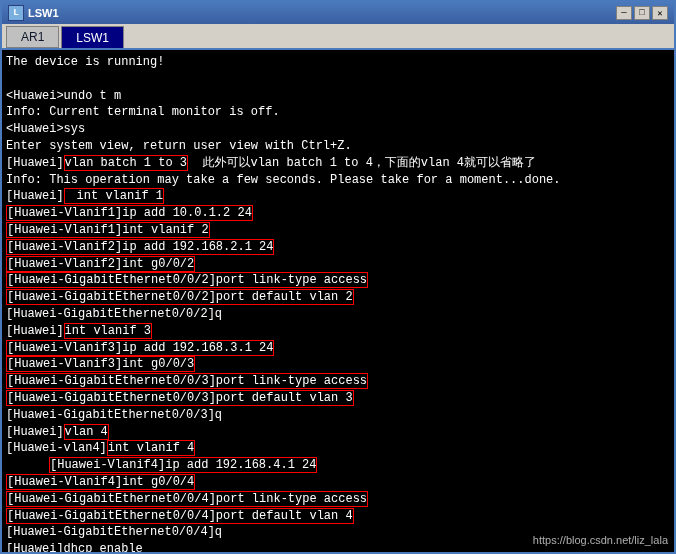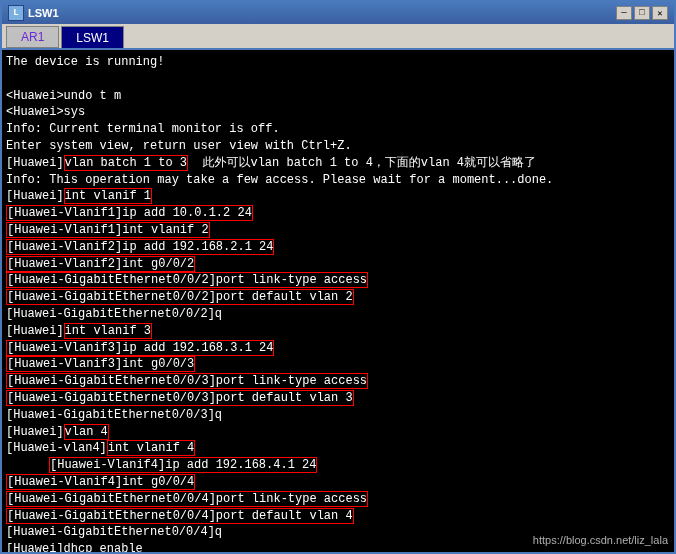--- a/index.html
+++ b/index.html
@@ -89,21 +89,21 @@
       align-items: center;
     }
     .tab.active {
       background: #000080;
       color: white;
       border-bottom: none;
       z-index: 1;
     }
     .tab.inactive {
       background: #c0c0c0;
-      color: #6d28d9;
+      color: #0f172a;
     }
     .terminal-wrapper {
       flex: 1;
       background: #701a75;
       position: relative;
       overflow: hidden;
     }
     .terminal {
       width: 100%;
       height: 100%;
@@ -163,26 +163,26 @@
   <div class="tabs-bar">
     <div class="tab inactive">AR1</div>
     <div class="tab active">LSW1</div>
   </div>
 
   <div class="terminal-wrapper">
     <div class="terminal">
       <span class="line">The device is running!</span>
       <span class="line empty"> </span>
       <span class="line">&lt;Huawei&gt;undo t m</span>
+      <span class="line">Info: Current terminal monitor is off.</span>
       <span class="line">&lt;Huawei&gt;sys</span>
-      <span class="line">Info: Current terminal monitor is off.</span>
       <span class="line">Enter system view, return user view with Ctrl+Z.</span>
       <span class="line">[Huawei]<span style="border:1.5px solid red;display:inline;">vlan batch 1 to 3</span>  此外可以vlan batch 1 to 4，下面的vlan 4就可以省略了</span>
-      <span class="line">Info: This operation may take a few access. Please wait for a moment...done.</span>
-      <span class="line">[Huawei]<span style="border:1.5px solid red;display:inline;">int vlanif 1</span></span>
+      <span class="line">Info: This operation may take a few seconds. Please take for a moment...done.</span>
+      <span class="line">[Huawei]<span style="border:1.5px solid red;display:inline;padding-left:12px;">int vlanif 1</span></span>
       <span class="line"><span style="border:1.5px solid red;display:inline;">[Huawei-Vlanif1]ip add 10.0.1.2 24</span></span>
       <span class="line"><span style="border:1.5px solid red;display:inline;">[Huawei-Vlanif1]int vlanif 2</span></span>
       <span class="line"><span style="border:1.5px solid red;display:inline;">[Huawei-Vlanif2]ip add 192.168.2.1 24</span></span>
       <span class="line"><span style="border:1.5px solid red;display:inline;">[Huawei-Vlanif2]int g0/0/2</span></span>
       <span class="line"><span style="border:1.5px solid red;display:inline;">[Huawei-GigabitEthernet0/0/2]port link-type access</span></span>
       <span class="line"><span style="border:1.5px solid red;display:inline;">[Huawei-GigabitEthernet0/0/2]port default vlan 2</span></span>
       <span class="line">[Huawei-GigabitEthernet0/0/2]q</span>
       <span class="line">[Huawei]<span style="border:1.5px solid red;display:inline;">int vlanif 3</span></span>
       <span class="line"><span style="border:1.5px solid red;display:inline;">[Huawei-Vlanif3]ip add 192.168.3.1 24</span></span>
       <span class="line"><span style="border:1.5px solid red;display:inline;text-align:right;">[Huawei-Vlanif3]int g0/0/3</span></span>

